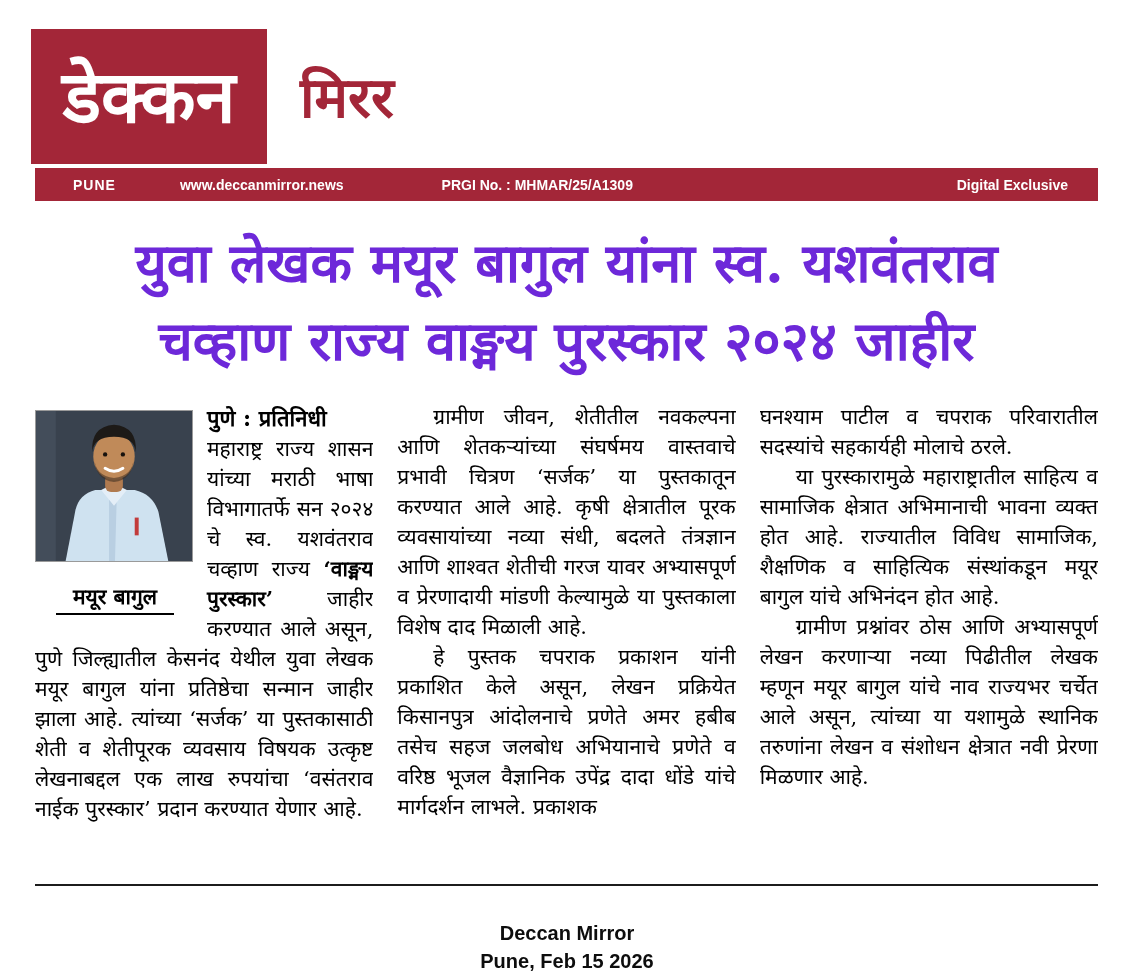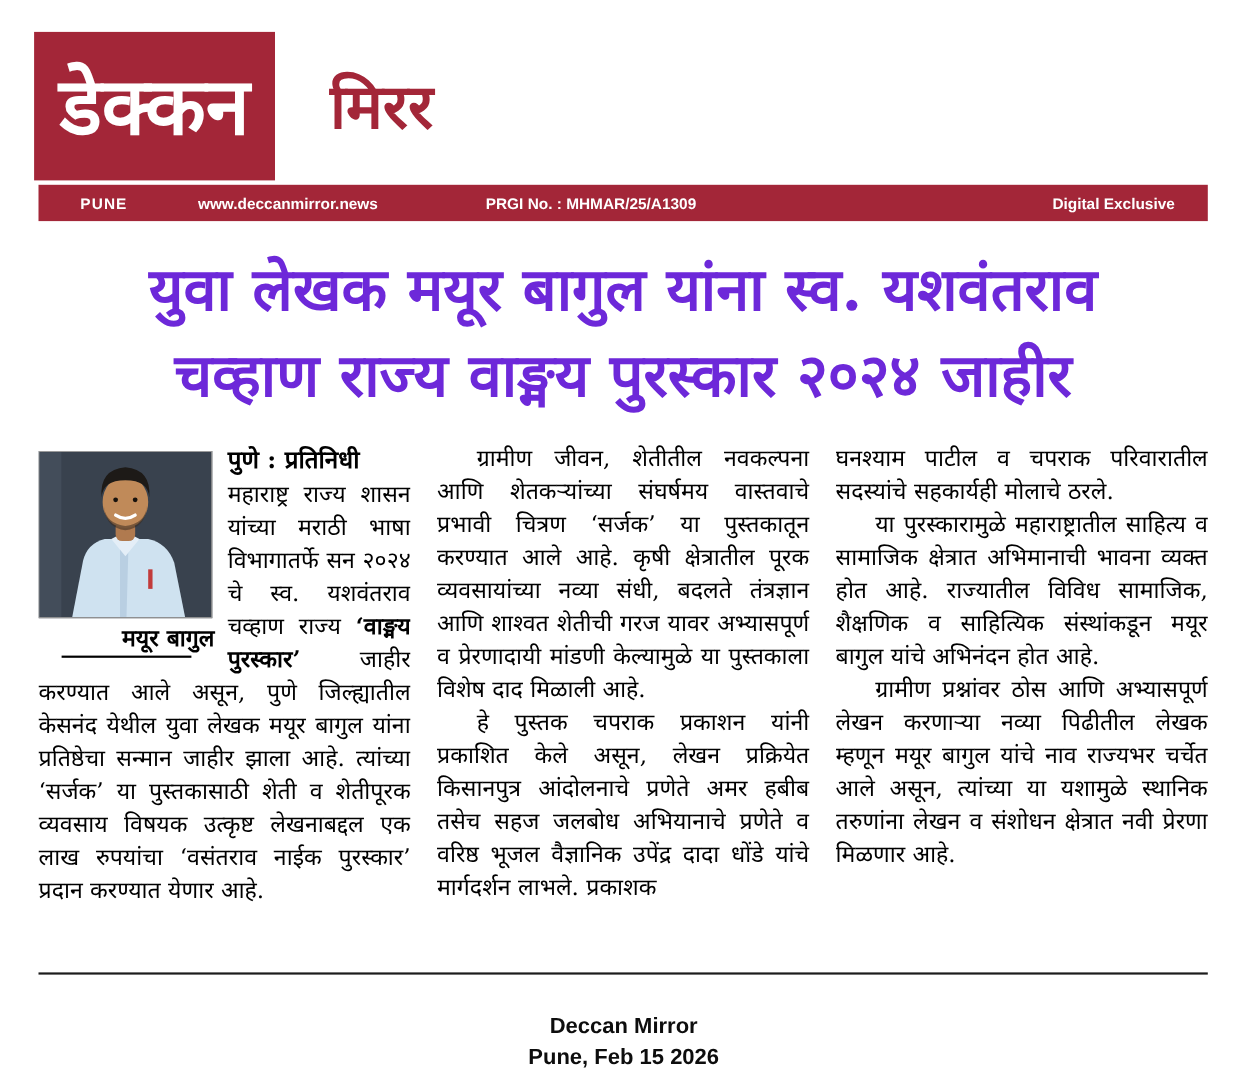--- a/index.html
+++ b/index.html
@@ -9,21 +9,21 @@
   *{margin:0;padding:0;box-sizing:border-box;}
   html,body{background:#ffffff;}
   body{
     width:1134px;height:972px;position:relative;overflow:hidden;
     font-family:"DejaVu Serif", serif;color:var(--ink);
   }
   .page{position:absolute;inset:0;background:#ffffff;}
 
   
   .logo-box{
-    position:absolute;left:31px;top:29px;width:219px;height:135px;
+    position:absolute;left:31px;top:29px;width:236px;height:135px;
     background:var(--red);
     display:flex;align-items:center;justify-content:center;
   }
   .logo-primary{
     color:#ffffff;font-weight:bold;font-size:72px;line-height:1;
     font-family:"DejaVu Serif", serif;
   }
   .logo-secondary{
     position:absolute;left:300px;top:29px;height:135px;
     display:flex;align-items:center;
@@ -66,22 +66,22 @@
   .col p.indent{text-indent:36px;}
 
   .portrait-figure{
     float:left;width:160px;margin:8px 12px 2px 0;
   }
   .portrait-frame{
     width:158px;height:152px;border:1px solid #9a9a9a;background:#39424e;
     display:block;
   }
   .photo-caption{
-    text-align:right;font-weight:bold;font-size:21px;line-height:28px;
-    padding-top:4px;
+    text-align:center;font-weight:bold;font-size:21px;line-height:28px;
+    padding-top:21px;
   }
   .caption-rule{
     width:118px;margin:2px auto 0;border-bottom:2px solid #000;height:0;
   }
   .dateline{
     font-weight:bold;font-size:22px;line-height:32px;text-align:left;
   }
 
   
   .bottom-rule{

